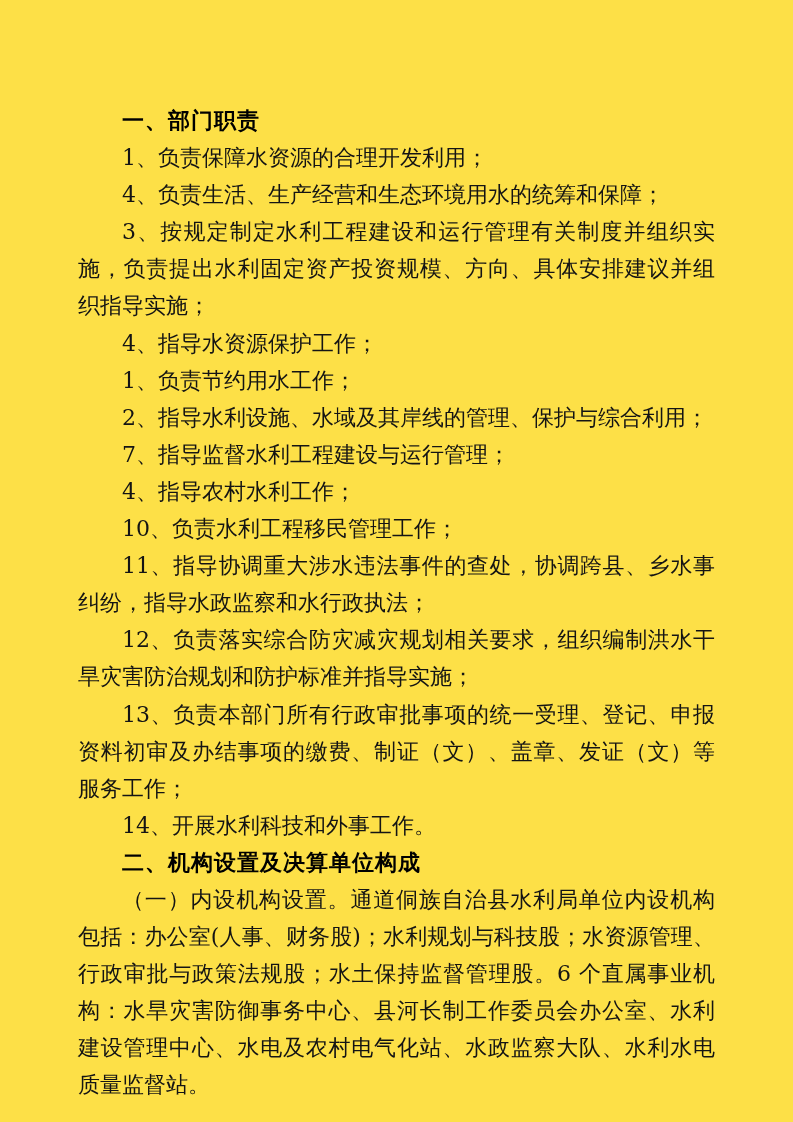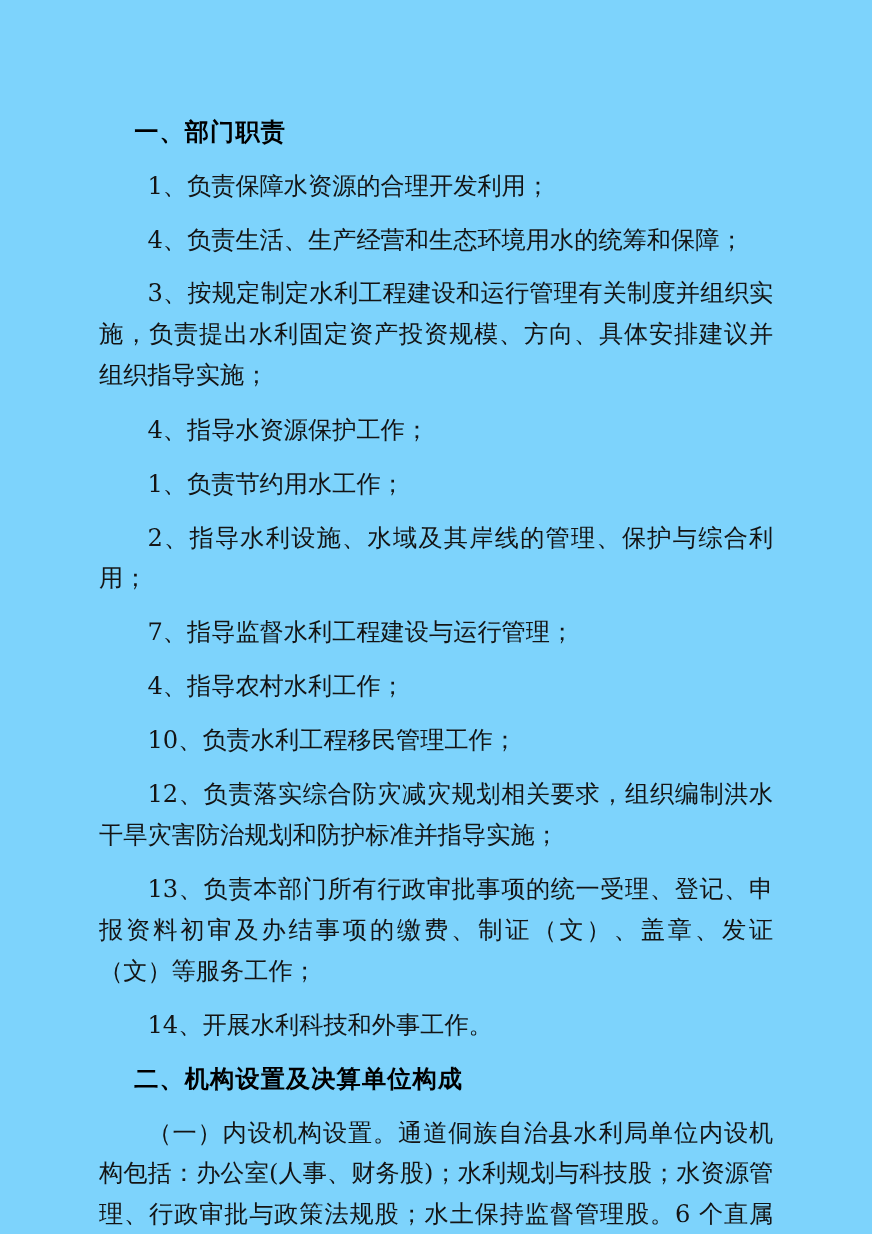--- a/index.html
+++ b/index.html
@@ -11,31 +11,31 @@
     height: 1122px;
     background: #ffffff;
     font-family: "Liberation Serif", serif;
     color: #000000;
     overflow: hidden;
   }
   .page {
     position: relative;
     width: 793px;
     height: 1122px;
-    background: #7dd3fc;
+    background: #fde047;
     overflow: hidden;
   }
   .content {
     position: absolute;
     left: 78px;
     top: 102px;
     width: 637px;
   }
   .para {
-    margin: 12px;
+    margin: 0;
     font-size: 22px;
     line-height: 37.1px;
     text-indent: 2em;
     text-align: justify;
     word-break: break-all;
     color: #141414;
     font-family: "DejaVu Serif", "Liberation Serif", serif;
   }
   .heading {
     margin: 0;
@@ -58,20 +58,21 @@
 
     <p class="para">1、负责保障水资源的合理开发利用；</p>
     <p class="para">4、负责生活、生产经营和生态环境用水的统筹和保障；</p>
     <p class="para">3、按规定制定水利工程建设和运行管理有关制度并组织实施，负责提出水利固定资产投资规模、方向、具体安排建议并组织指导实施；</p>
     <p class="para">4、指导水资源保护工作；</p>
     <p class="para">1、负责节约用水工作；</p>
     <p class="para">2、指导水利设施、水域及其岸线的管理、保护与综合利用；</p>
     <p class="para">7、指导监督水利工程建设与运行管理；</p>
     <p class="para">4、指导农村水利工作；</p>
     <p class="para">10、负责水利工程移民管理工作；</p>
+    <p class="para">11、指导协调重大涉水违法事件的查处，协调跨县、乡水事纠纷，指导水政监察和水行政执法；</p>
     <p class="para">12、负责落实综合防灾减灾规划相关要求，组织编制洪水干旱灾害防治规划和防护标准并指导实施；</p>
     <p class="para">13、负责本部门所有行政审批事项的统一受理、登记、申报资料初审及办结事项的缴费、制证（文）、盖章、发证（文）等服务工作；</p>
     <p class="para">14、开展水利科技和外事工作。</p>
 
     <h2 class="heading">二、机构设置及决算单位构成</h2>
 
     <p class="para">（一）内设机构设置。通道侗族自治县水利局单位内设机构包括：办公室(人事、财务股)；水利规划与科技股；水资源管理、行政审批与政策法规股；水土保持监督管理股。6 个直属事业机构：水旱灾害防御事务中心、县河长制工作委员会办公室、水利建设管理中心、水电及农村电气化站、水政监察大队、水利水电质量监督站。</p>
 
   </div>
 </div>

